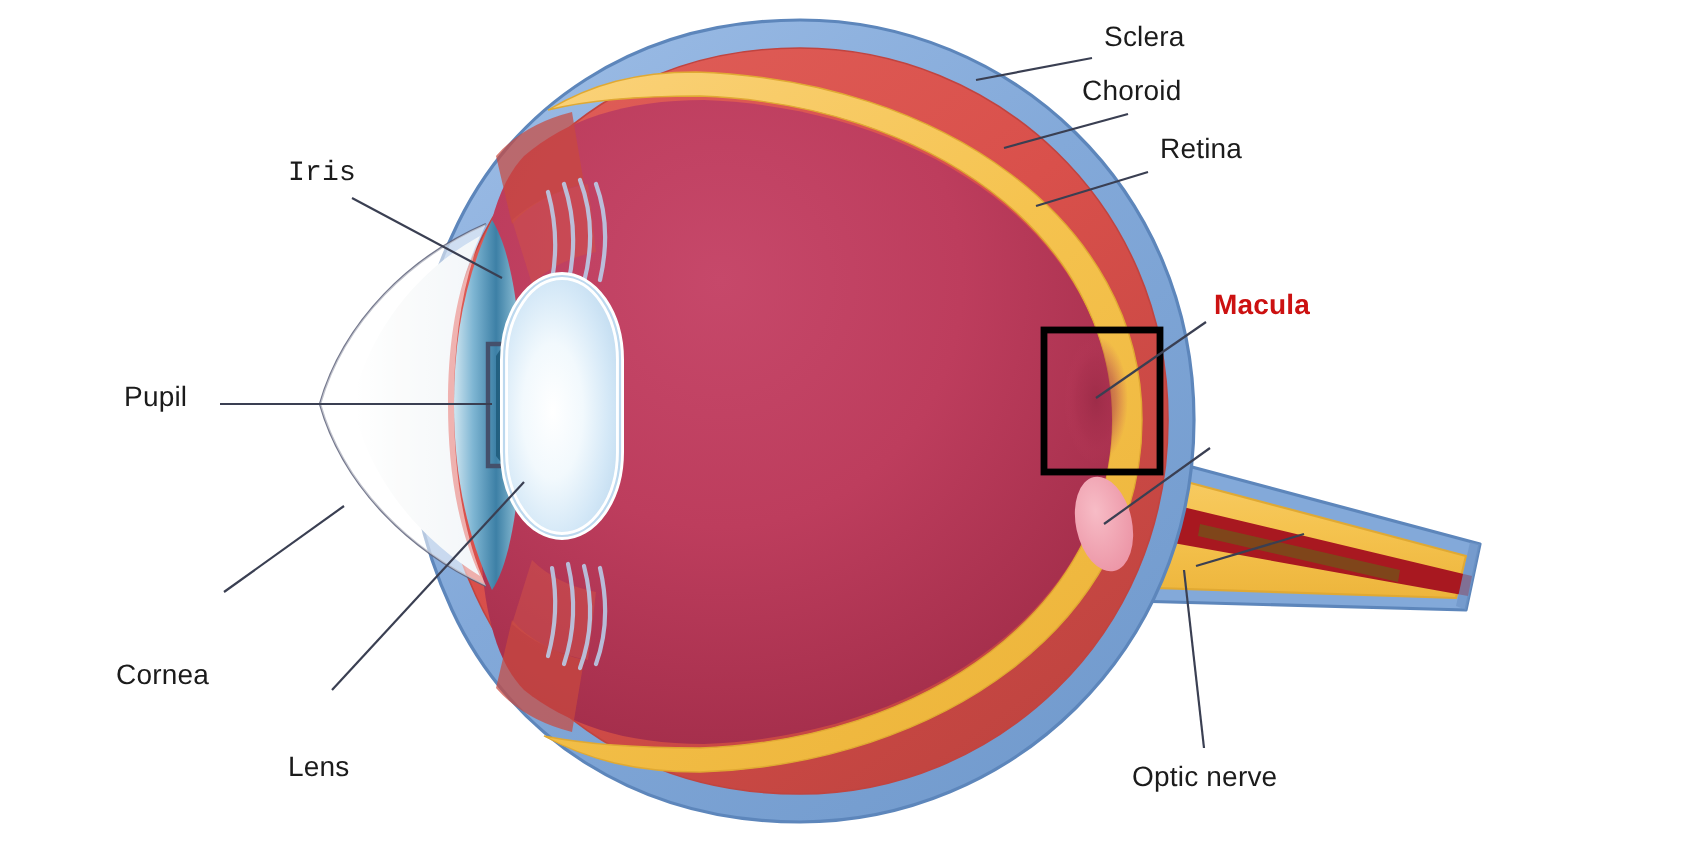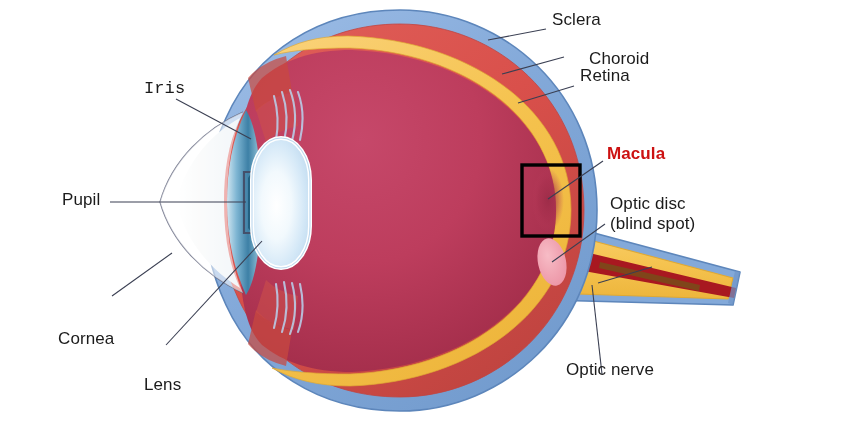--- a/index.html
+++ b/index.html
@@ -21,21 +21,21 @@
   #diagram {
     position: absolute;
     left: 0;
     top: 0;
     width: 850px;
     height: 425px;
   }
   .lbl {
     position: absolute;
     font-family: "Liberation Sans", sans-serif;
-    font-size: 17px;
+    font-size: 14px;
     color: #1b1b1b;
     white-space: nowrap;
     line-height: 1.22;
     letter-spacing: 0.1px;
   }
   .lbl.accent {
     color: #cc1111;
     font-weight: bold;
   }
   .lbl.two-line { line-height: 1.18; }
@@ -220,39 +220,35 @@
         <line x1="110" y1="202" x2="246" y2="202" stroke="#3a3f52" stroke-width="1.1"></line>
         <line x1="112" y1="296" x2="172" y2="253" stroke="#3a3f52" stroke-width="1.1"></line>
         <line x1="166" y1="345" x2="262" y2="241" stroke="#3a3f52" stroke-width="1.1"></line>
       </g>
   </svg>
 
   <div class="lbl" style="left:552px; top:10px;">
     <span>Sclera</span>
   </div>
 
-  <div class="lbl" style="left:589px; top:37px;margin-top:12px;">
+  <div class="lbl" style="left:541px; top:37px;">
     <span>Choroid</span>
   </div>
 
   <div class="lbl" style="left:580px; top:66px;">
     <span>Retina</span>
   </div>
 
   <div class="lbl accent" style="left:607px; top:144px;">
     <span>Macula</span>
   </div>
 
-  <div class="lbl two-line" style="left:610px; top:194px;">
-    <div>Optic disc</div>
-    <div>(blind spot)</div>
-  </div>
-
-
-  <div class="lbl" style="left:566px; top:360px;">
+
+
+  <div class="lbl" style="left:566px; top:380px;">
     <span>Optic nerve</span>
   </div>
 
   <div class="lbl" style="left:144px; top:79px;font-family:Liberation Mono, monospace;">
     <span>Iris</span>
   </div>
 
   <div class="lbl" style="left:62px; top:190px;text-align:center;">
     <span>Pupil</span>
   </div>

